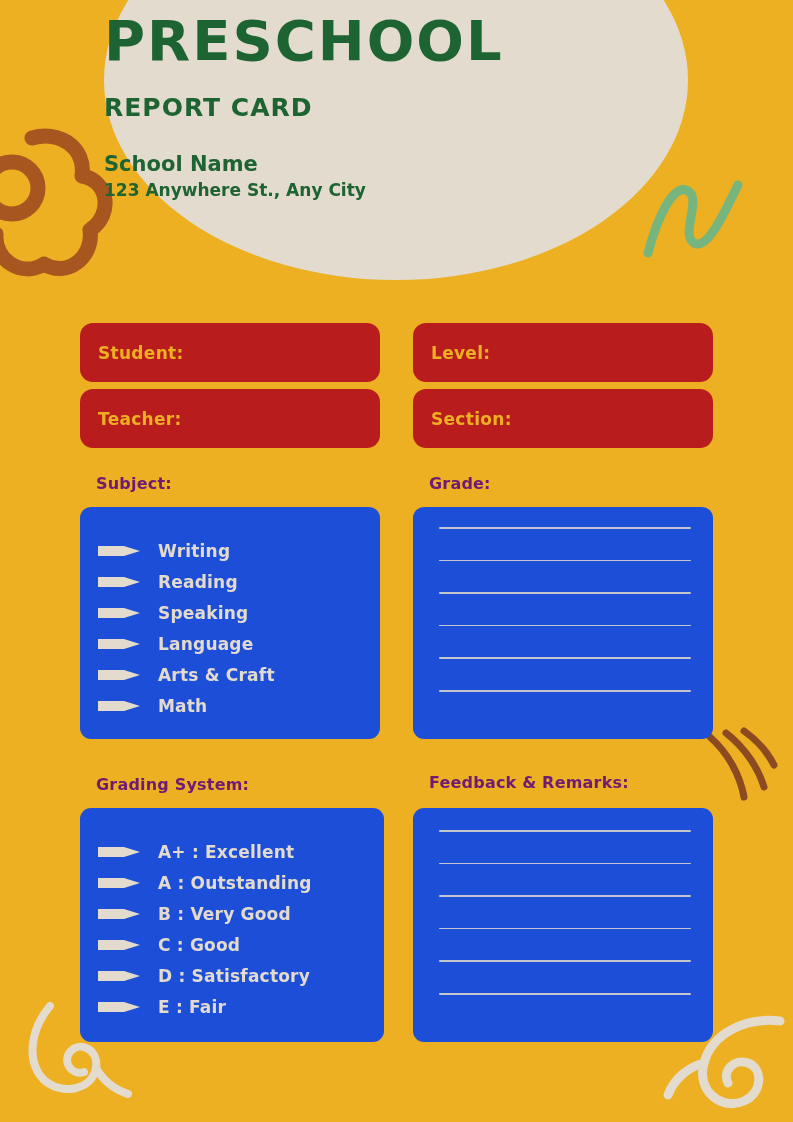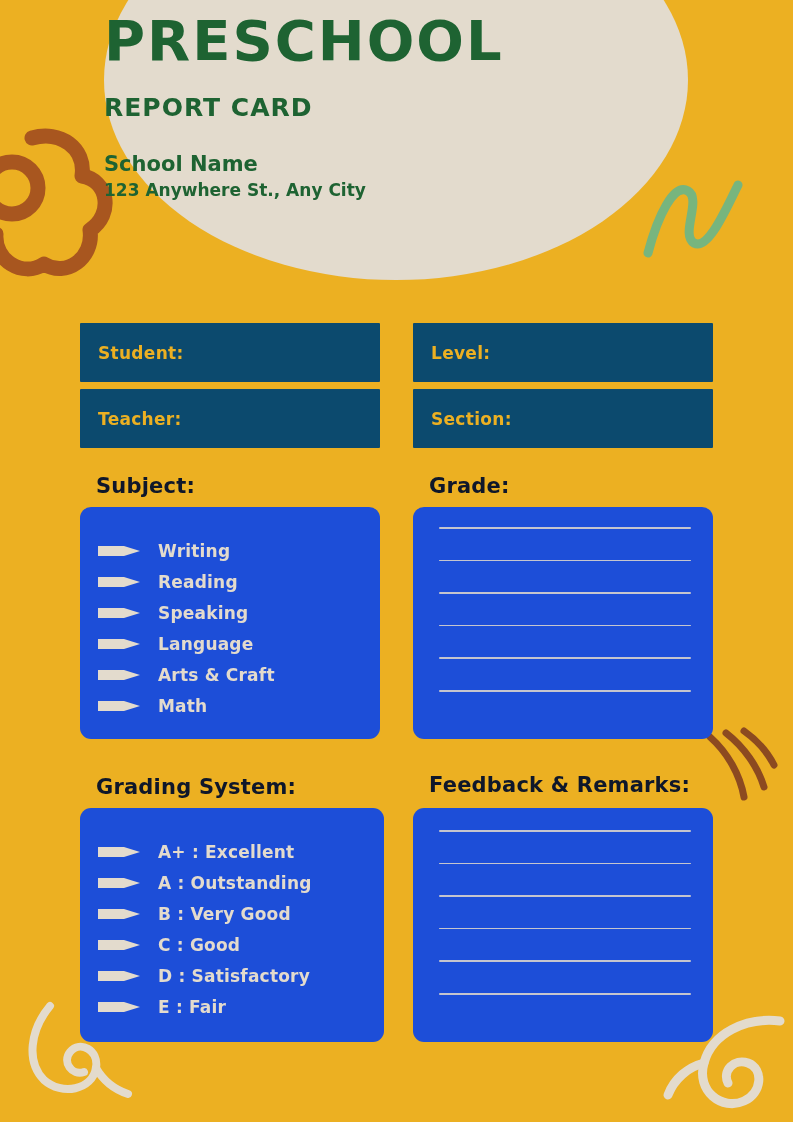--- a/index.html
+++ b/index.html
@@ -78,39 +78,39 @@
     display: flex;
     justify-content: space-between;
     width: 633px;
     left: 80px;
   }
   .field-row.r1 { top: 323px; }
   .field-row.r2 { top: 389px; }
   .field-box {
     width: 300px;
     height: 59px;
-    background: #0c4a6e;
-    border-radius: 1px;
+    background: #b91c1c;
+    border-radius: 13px;
     display: flex;
     align-items: center;
     box-sizing: border-box;
     padding-left: 18px;
   }
   .field-label {
     color: #ecb022;
     font-size: 17px;
     font-weight: bold;
     letter-spacing: .3px;
   }
 
   
   .section-label {
     position: absolute;
-    color: #0f172a;
-    font-size: 21px;
+    color: #701a75;
+    font-size: 16px;
     font-weight: bold;
     letter-spacing: .2px;
   }
   .lbl-subject  { left: 96px; top: 474px; }
   .lbl-grade    { left: 429px; top: 474px; }
   .lbl-grading  { left: 96px; top: 775px; text-align: center; }
   .lbl-feedback { left: 429px; top: 773px; }
 
   
   .panel {

